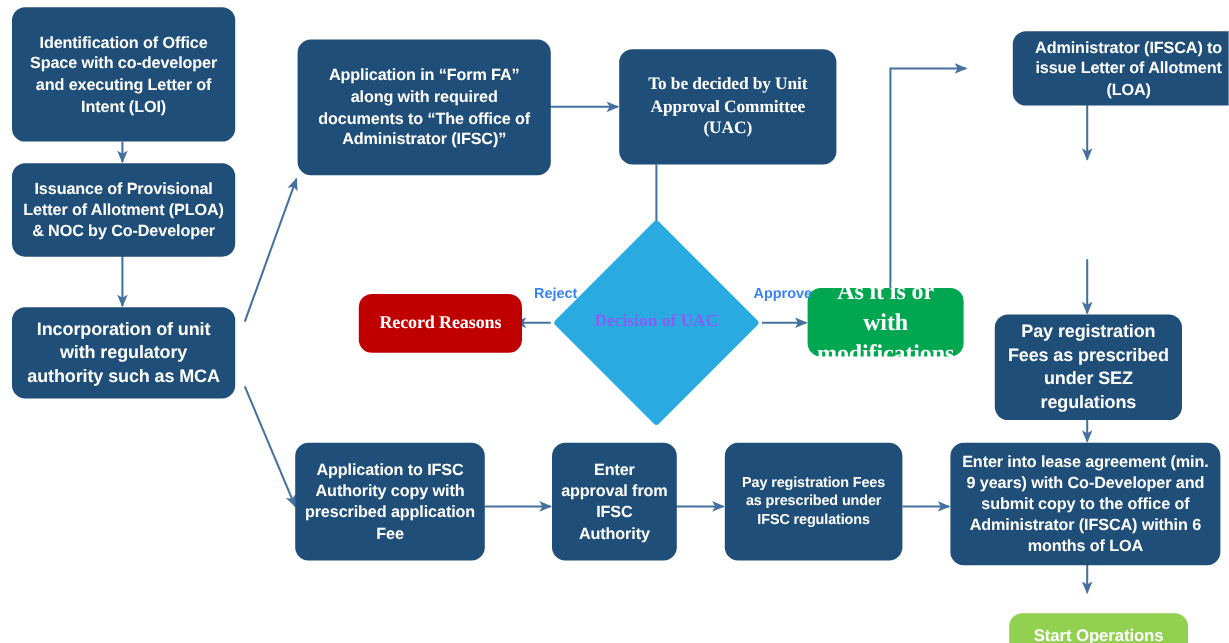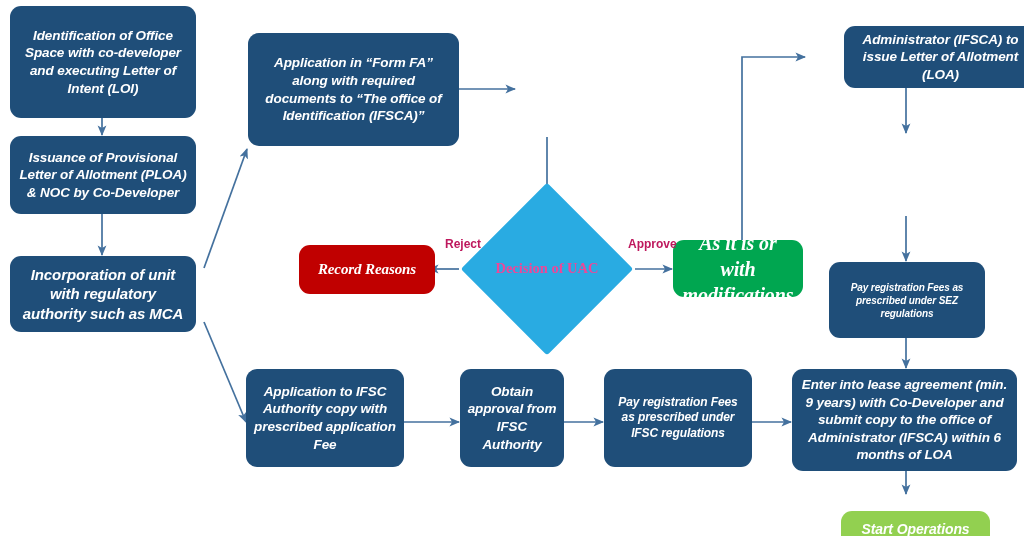--- a/index.html
+++ b/index.html
@@ -32,48 +32,47 @@
     display: flex;
     align-items: center;
     justify-content: center;
     text-align: center;
     color: #ffffff;
     font-weight: bold;
     line-height: 1.30;
     border-radius: 11px;
     padding: 8px 7px;
     letter-spacing: -0.1px;
-    font-style: italic;
   }
   .node.navy   { background: #1F4E79; }
   .node.red    { background: #C00000; font-family: "Liberation Serif", serif; }
   .node.green  { background: #00A650; font-family: "Liberation Serif", serif; }
   .node.lime   { background: #92D050; margin-top: 16px; }
 
   .diamond {
     position: absolute;
     background: #29ABE2;
     transform: rotate(45deg);
     border-radius: 3px;
   }
   .diamond-label {
     position: absolute;
     display: flex;
     align-items: center;
     justify-content: center;
     text-align: left;
-    color: #ec4899;
+    color: #8b5cf6;
     font-family: "Liberation Serif", serif;
     font-weight: bold;
     line-height: 1.45;
     pointer-events: none;
   }
   .edge-label {
     position: absolute;
-    color: #be185d;
+    color: #3b82f6;
     font-weight: bold;
     font-size: 12px;
     white-space: nowrap;
     padding-left: 12px;
   }
 </style>
 </head>
 <body>
 
 <div id="canvas">
@@ -119,42 +118,43 @@
       <path d="M906,470 L906,494"></path>
     </g>
   </svg>
 
   <div class="node navy" style="left:10px; top:6px; width:186px; height:112px; font-size:13.5px;">Identification of Office Space with co-developer and executing Letter of Intent (LOI)</div>
 
   <div class="node navy" style="left:10px; top:136px; width:186px; height:78px; font-size:13.5px;">Issuance of Provisional Letter of Allotment (PLOA) &amp; NOC by Co-Developer</div>
 
   <div class="node navy" style="left:10px; top:256px; width:186px; height:76px; font-size:15px;">Incorporation of unit with regulatory authority such as MCA</div>
 
-  <div class="node navy" style="left:248px; top:33px; width:211px; height:113px; font-size:13.5px;">Application in “Form FA” along with required documents to “The office of Identification (IFSCA)”</div>
+  <div class="node navy" style="left:248px; top:33px; width:211px; height:113px; font-size:13.5px;">Application in “Form FA” along with required documents to “The office of Administrator (IFSC)”</div>
 
+  <div class="node navy" style="left:516px; top:41px; width:181px; height:96px; font-size:14.5px; font-family:'Liberation Serif', serif;">To be decided by Unit Approval Committee (UAC)</div>
 
   <div class="diamond" style="left:486px; top:208px; width:122px; height:122px;"></div>
   <div class="diamond-label" style="left:492px; top:239px; width:110px; height:60px; font-size:14.5px;">Decision of UAC</div>
 
   <div class="node red" style="left:299px; top:245px; width:136px; height:49px; font-size:15px;">Record Reasons</div>
 
   <div class="edge-label" style="left:433px; top:237px;">Reject</div>
 
   <div class="node green" style="left:673px; top:240px; width:130px; height:57px; font-size:20px;">As it is or with modifications</div>
 
   <div class="edge-label" style="left:616px; top:237px;">Approve</div>
 
   <div class="node navy" style="left:844px; top:26px; width:193px; height:62px; font-size:13.5px;">Administrator (IFSCA) to issue Letter of Allotment (LOA)</div>
 
 
-  <div class="node navy" style="left:829px; top:262px; width:156px; height:76px; font-size:10px;">Pay registration Fees as prescribed under SEZ regulations</div>
+  <div class="node navy" style="left:829px; top:262px; width:156px; height:88px; font-size:15px;">Pay registration Fees as prescribed under SEZ regulations</div>
 
   <div class="node navy" style="left:246px; top:369px; width:158px; height:98px; font-size:13.5px;">Application to IFSC Authority copy with prescribed application Fee</div>
 
-  <div class="node navy" style="left:460px; top:369px; width:104px; height:98px; font-size:13.5px;">Obtain approval from IFSC Authority</div>
+  <div class="node navy" style="left:460px; top:369px; width:104px; height:98px; font-size:13.5px;">Enter approval from IFSC Authority</div>
 
   <div class="node navy" style="left:604px; top:369px; width:148px; height:98px; font-size:12px;">Pay registration Fees as prescribed under IFSC regulations</div>
 
   <div class="node navy" style="left:792px; top:369px; width:225px; height:102px; font-size:13.5px;">Enter into lease agreement (min. 9 years) with Co-Developer and submit copy to the office of Administrator (IFSCA) within 6 months of LOA</div>
 
   <div class="node lime" style="left:841px; top:495px; width:149px; height:37px; font-size:14px;">Start Operations</div>
 
 </div>
 
 </body></html>

